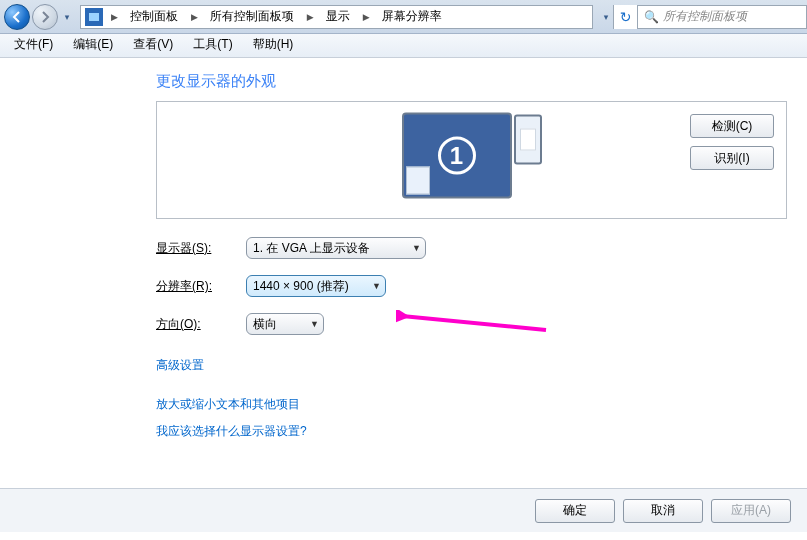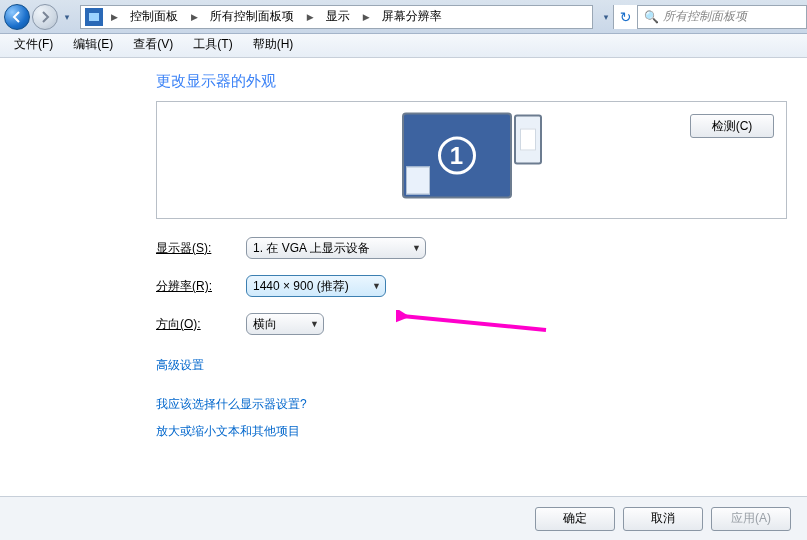--- a/index.html
+++ b/index.html
@@ -178,21 +178,21 @@
   
   .adv-link{
     color:#0066cc;font-size:12px;margin-top:22px;padding-right:4px;
   }
   .help-links{
     margin-top:22px;color:#0066cc;font-size:12px;
   }
   .help-links div{margin-bottom:10px;}
   
   .footer{
-    position:absolute;bottom:0;left:0;right:0;height:44px;
+    position:absolute;bottom:8px;left:0;right:0;height:44px;
     border-top:1px solid #c7cfd9;background:#f1f4f8;
     display:flex;align-items:center;justify-content:flex-end;padding-right:16px;gap:8px;
   }
   .footer .btn{min-width:80px;}
   .footer .btn.disabled{color:#9aa0a7;}
 </style>
 </head>
 <body>
 
 <div class="navbar">
@@ -242,20 +242,21 @@
   <div class="preview-box">
     <div class="monitor-wrap">
       <div class="monitor">
         <div class="monitor-task"></div>
         <div class="monitor-num">1</div>
       </div>
       <div class="monitor-side"></div>
     </div>
     <div class="pv-buttons">
       <div class="btn">检测(C)</div>
+      <div class="btn">识别(I)</div>
     </div>
   </div>
 
   <div class="fields">
     <div class="row">
       <span class="lbl">显示器(S):</span>
       <div class="combo w-display">
         <span>1. 在 VGA 上显示设备</span>
         <span class="arrow">▼</span>
       </div>
@@ -285,22 +286,22 @@
       </defs>
       <line x1="150" y1="20" x2="6" y2="6" stroke="#ff00cc" stroke-width="4" marker-end="url(#ahead)"></line>
     </svg>
   </div>
 
   <div class="adv-link">
     <span>高级设置</span>
   </div>
 
   <div class="help-links">
+    <div><span>放大或缩小文本和其他项目</span></div>
     <div><span>我应该选择什么显示器设置?</span></div>
-    <div><span>放大或缩小文本和其他项目</span></div>
   </div>
 </div>
 
 <div class="footer">
   <div class="btn">确定</div>
   <div class="btn">取消</div>
   <div class="btn disabled">应用(A)</div>
 </div>
 
 </body></html>

